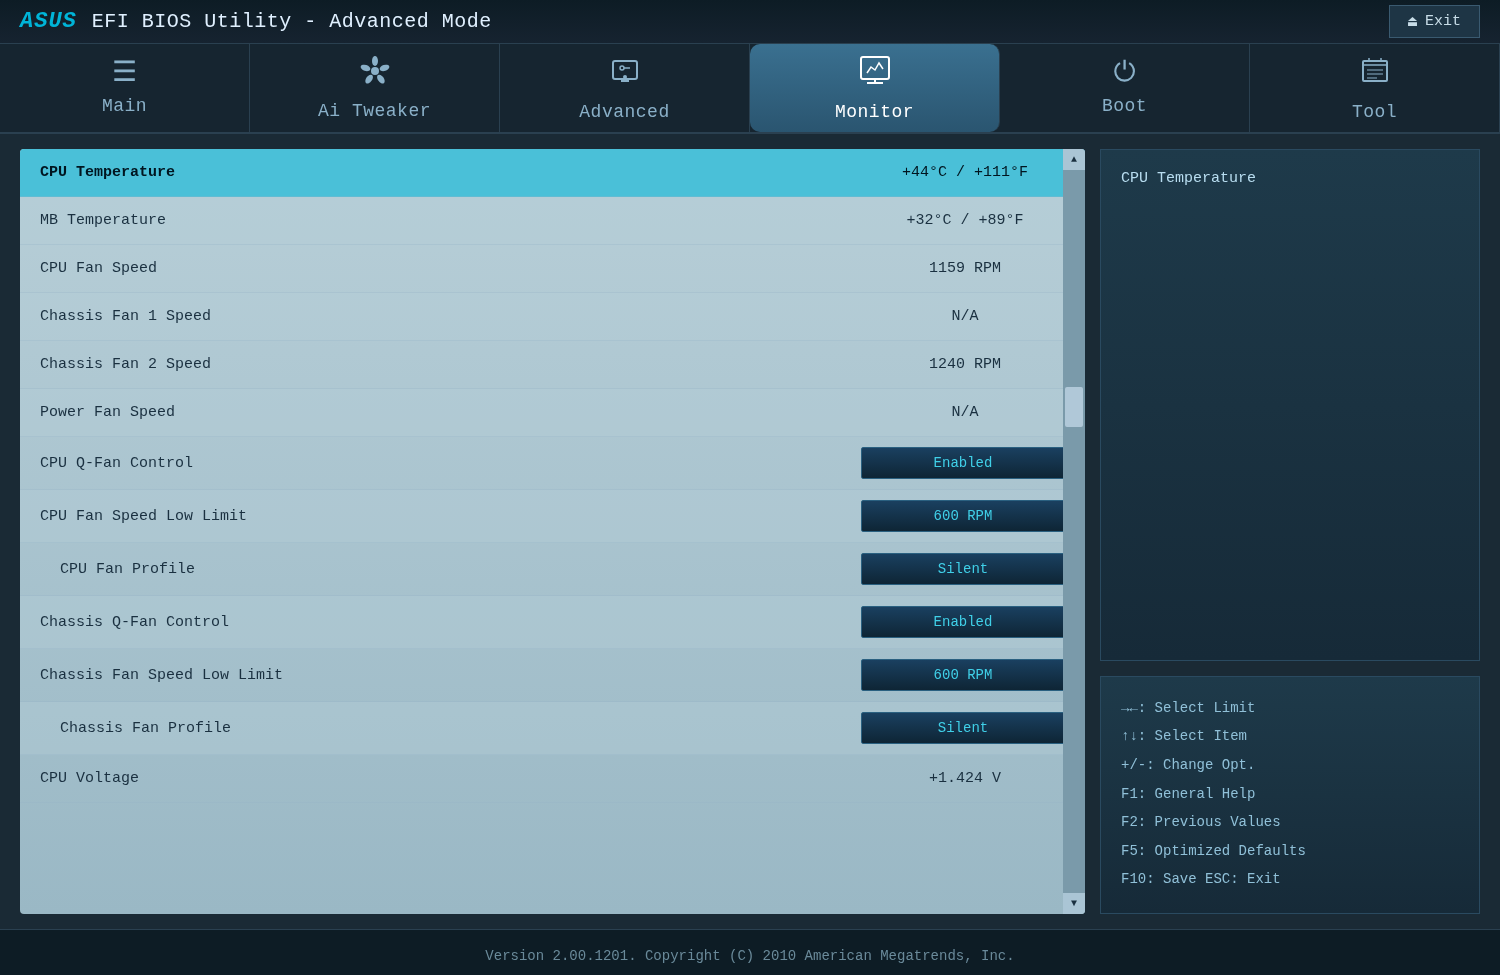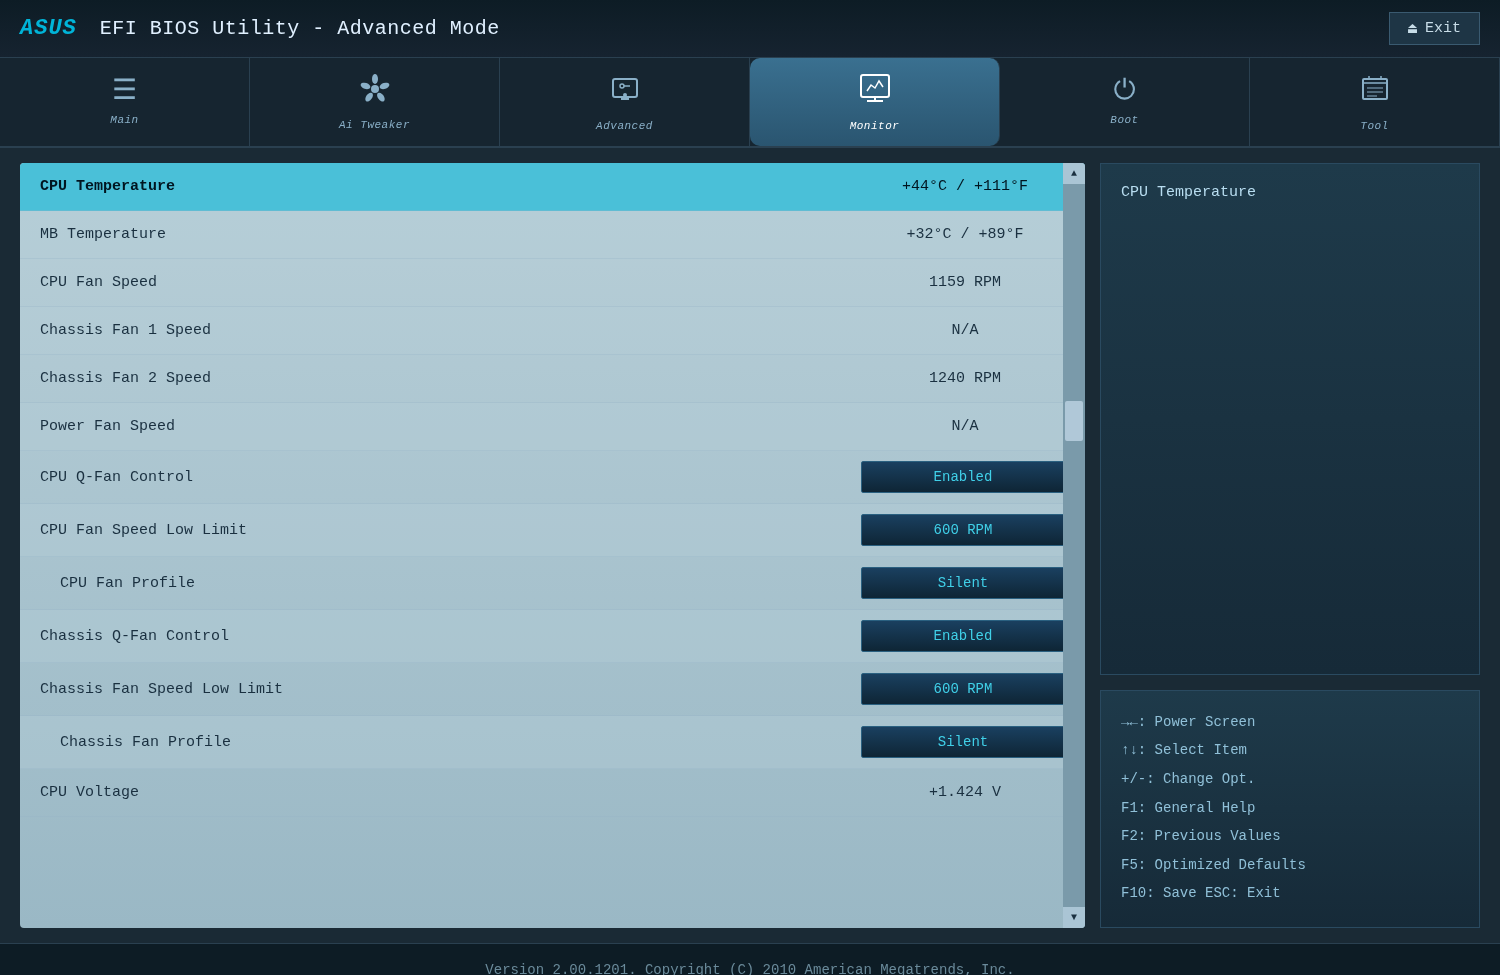--- a/index.html
+++ b/index.html
@@ -8,26 +8,25 @@
       height: 975px;
       background: #1a2a35;
       font-family: 'Courier New', Courier, monospace;
       overflow: hidden;
       color: #c8dde8;
     }
 
     
     #header {
       background: linear-gradient(180deg, #0d1c25 0%, #162330 100%);
-      height: 58px;
+      height: 44px;
       display: flex;
       align-items: center;
       padding: 0 20px;
       border-bottom: 1px solid #2a4050;
-      gap: 8px;
     }
     #asus-logo {
       color: #00b4d8;
       font-size: 22px;
       font-weight: bold;
       font-style: italic;
       letter-spacing: 1px;
       margin-right: 15px;
     }
     #header-title {
@@ -75,23 +74,22 @@
       background: linear-gradient(180deg, #3a7090 0%, #2a5570 100%);
       color: #ffffff;
       border-bottom: none;
       border-radius: 10px;
     }
     .tab-icon {
       font-size: 28px;
       line-height: 1;
     }
     .tab-label {
-      font-size: 11px;
+      font-size: 18px;
       letter-spacing: 0.5px;
-      font-style: italic;
     }
 
     
     #main-content {
       display: flex;
       height: calc(975px - 50px - 90px - 40px);
       padding: 15px 20px;
       gap: 15px;
     }
 
@@ -405,21 +403,21 @@
       <div id="scroll-down">▼</div>
     </div>
   </div>
 
   <div id="right-panel">
     <div id="info-box">
       <div id="info-title">CPU Temperature</div>
     </div>
     <div id="help-box">
 
-    <div style="font-family: &quot;Courier New&quot;, monospace; font-size: 14px; color: rgb(144, 192, 216); margin-bottom: 2px;">→←: Power Screen</div>
+    <div style="font-family: &quot;Courier New&quot;, monospace; font-size: 14px; color: rgb(144, 192, 216); margin-bottom: 2px;">→←: Select Limit</div>
         <div style="font-family: &quot;Courier New&quot;, monospace; font-size: 14px; color: rgb(144, 192, 216); margin-bottom: 2px;">↑↓: Select Item</div>
         <div style="font-family: &quot;Courier New&quot;, monospace; font-size: 14px; color: rgb(144, 192, 216); margin-bottom: 2px;">+/-: Change Opt.</div>
         <div style="font-family: &quot;Courier New&quot;, monospace; font-size: 14px; color: rgb(144, 192, 216); margin-bottom: 2px;">F1: General Help</div>
         <div style="font-family: &quot;Courier New&quot;, monospace; font-size: 14px; color: rgb(144, 192, 216); margin-bottom: 2px;">F2: Previous Values</div>
         <div style="font-family: &quot;Courier New&quot;, monospace; font-size: 14px; color: rgb(144, 192, 216); margin-bottom: 2px;">F5: Optimized Defaults</div>
         <div style="font-family: &quot;Courier New&quot;, monospace; font-size: 14px; color: rgb(144, 192, 216); margin-bottom: 2px;">F10: Save  ESC: Exit</div>
       </div>
   </div>
 </div>
 

